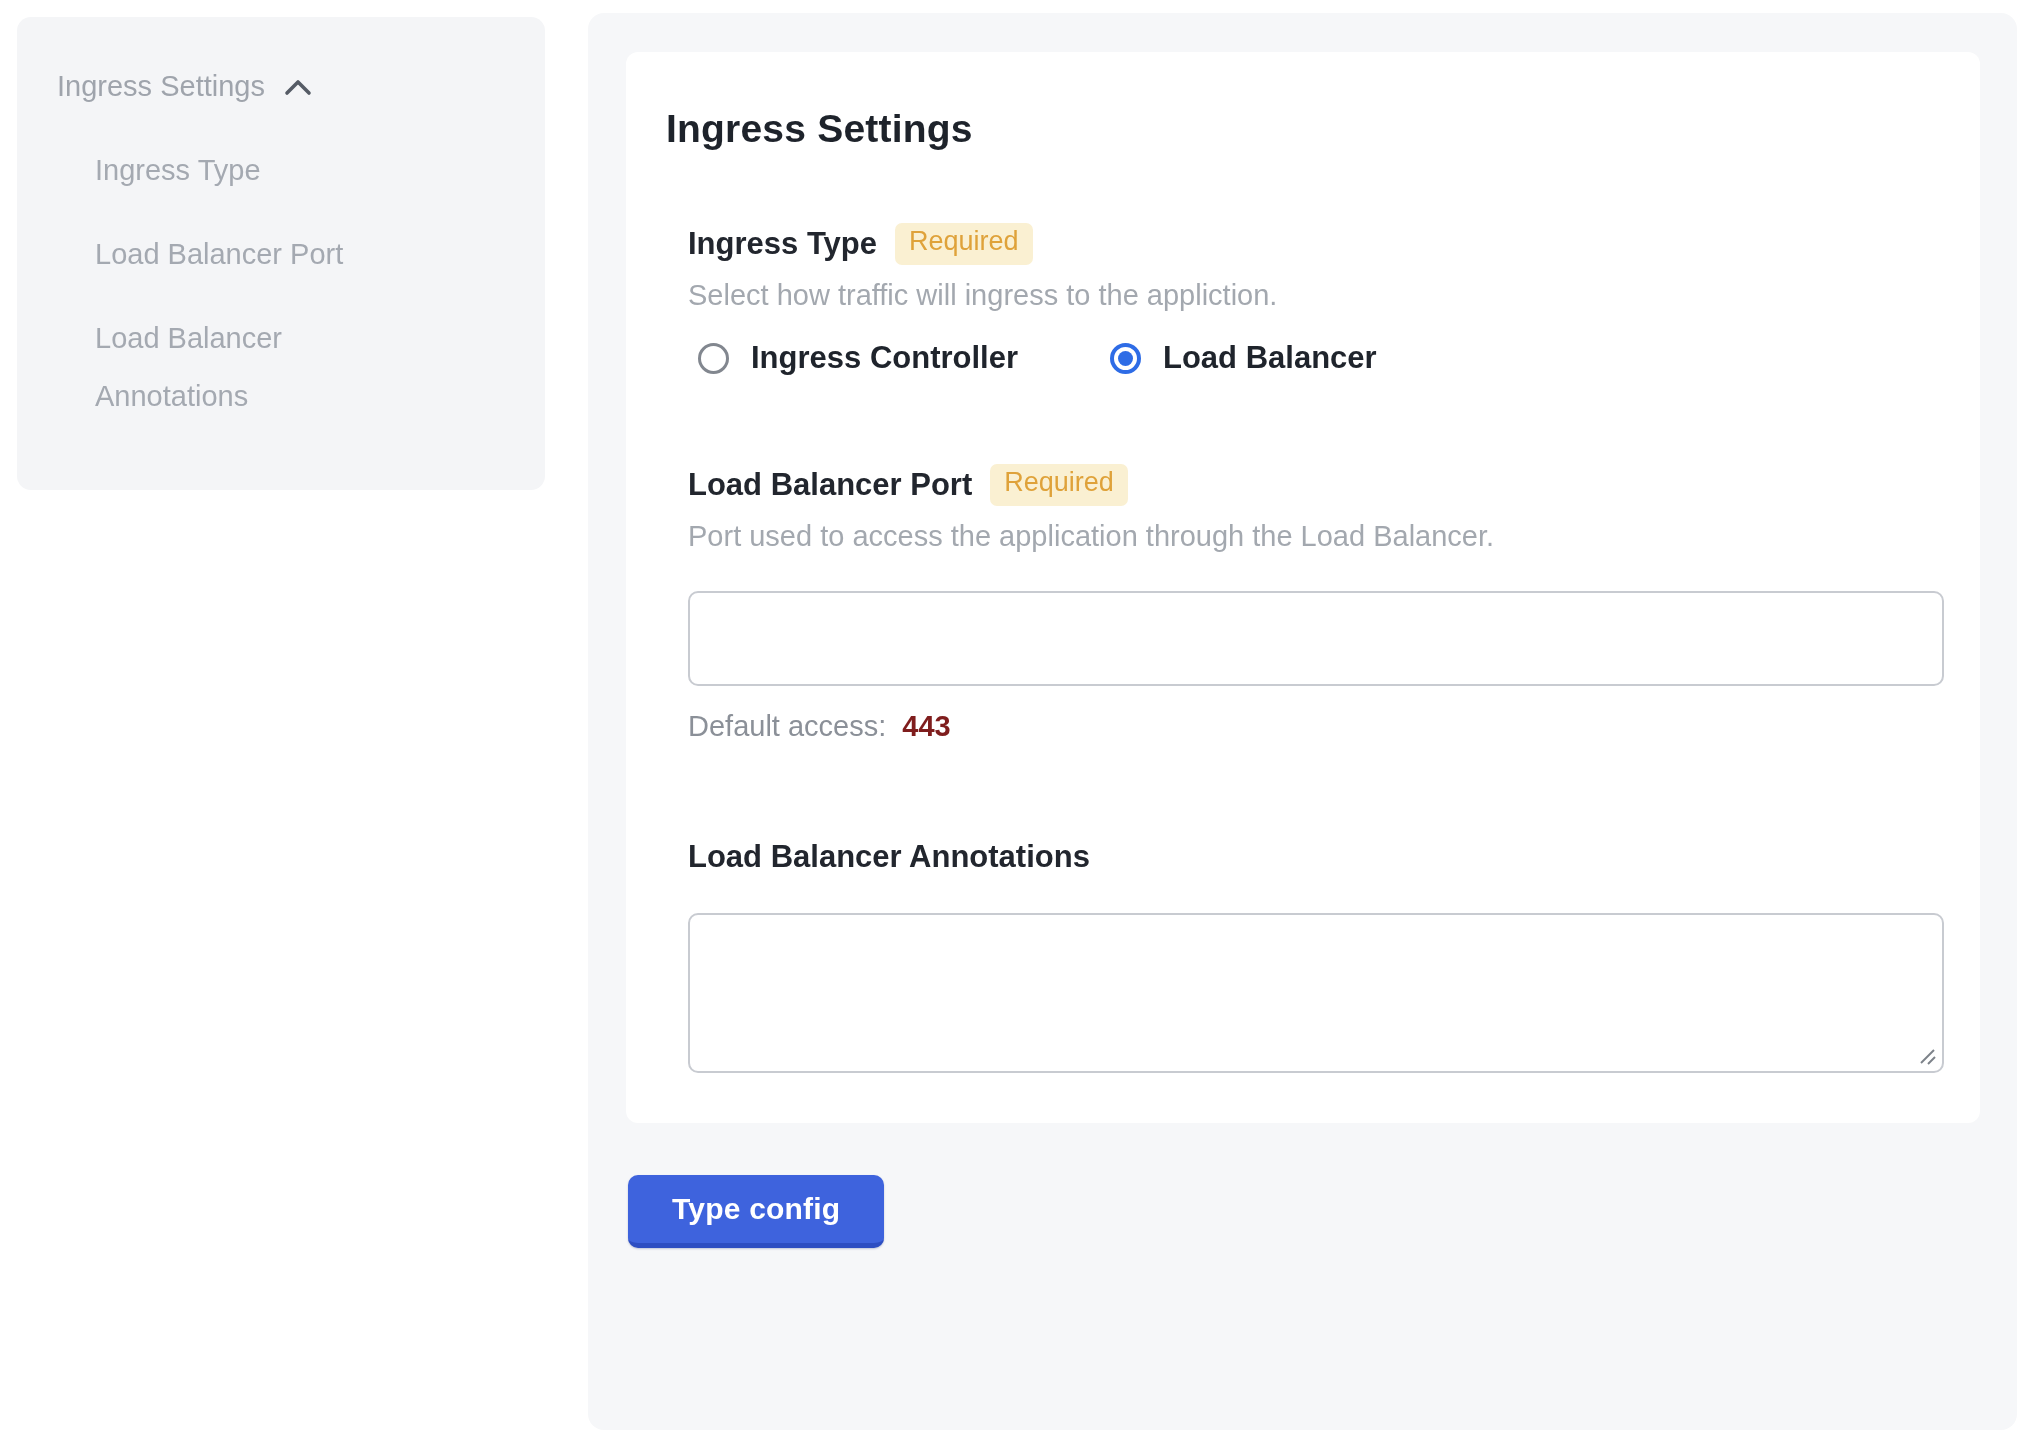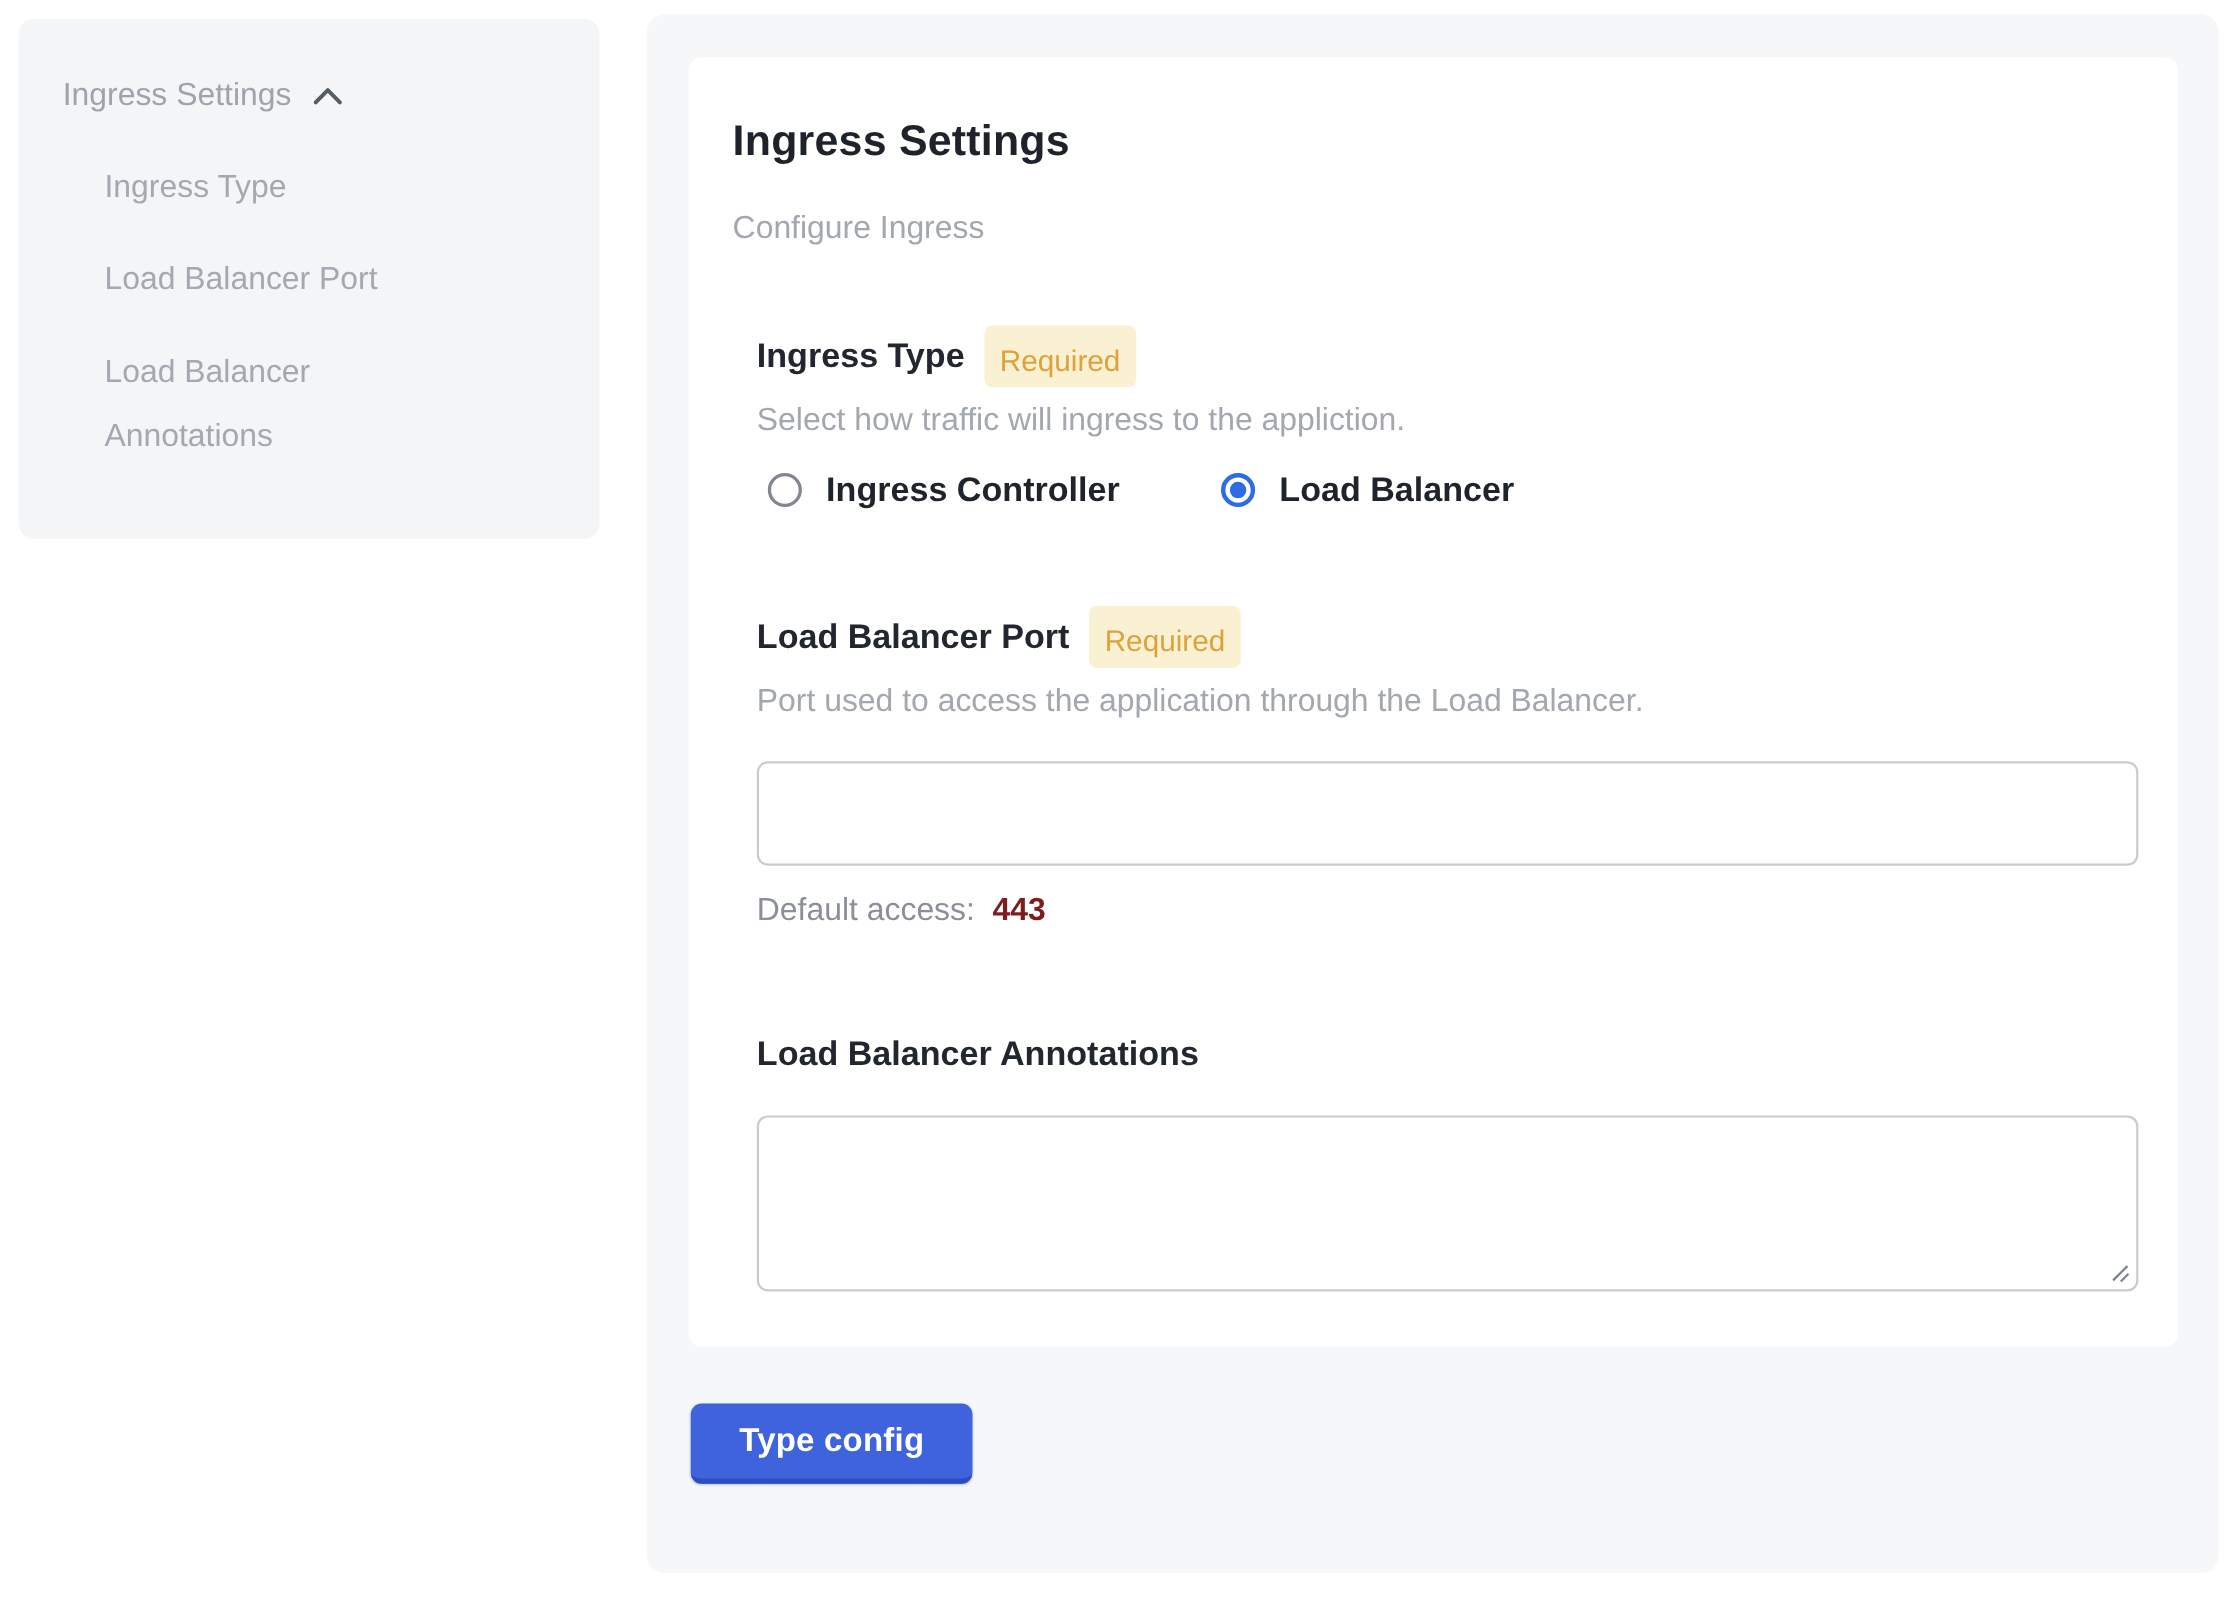--- a/index.html
+++ b/index.html
@@ -72,21 +72,21 @@
   .section.s2 { margin-top:88px; }
   .section.s3 { margin-top:96px; }
 
   .section-label-row { display:flex; align-items:center; gap:18px; }
   .section-label {
     font-size:31px; font-weight:600; color:#22262e;
   }
   .required-badge {
     background:#faf0d2; color:#dfa23a;
     font-size:27px;
-    padding:17px 14px 8px 14px;
+    padding:3px 14px 8px 14px;
     border-radius:7px;
   }
   .section-desc {
     margin-top:14px;
     font-size:29px; color:#a3a8af;
   }
 
   
   .radio-row { display:flex; align-items:center; gap:92px; margin-top:28px; margin-left:10px; }
   .radio-option { display:flex; align-items:center; gap:22px; cursor:pointer; }
@@ -163,21 +163,20 @@
       <div class="sidebar-item">Ingress Type</div>
       <div class="sidebar-item">Load Balancer Port</div>
       <div class="sidebar-item">Load Balancer Annotations</div>
     </div>
   </nav>
 
   <main class="main-panel">
     <div class="card">
 
       <h1 class="card-title">Ingress Settings</h1>
-      <p class="card-subtitle">Configure Ingress</p>
 
       <section class="section s1">
         <div class="section-label-row">
           <span class="section-label">Ingress Type</span>
           <span class="required-badge">Required</span>
         </div>
         <p class="section-desc">Select how traffic will ingress to the appliction.</p>
 
         <div class="radio-row">
           <div class="radio-option">

